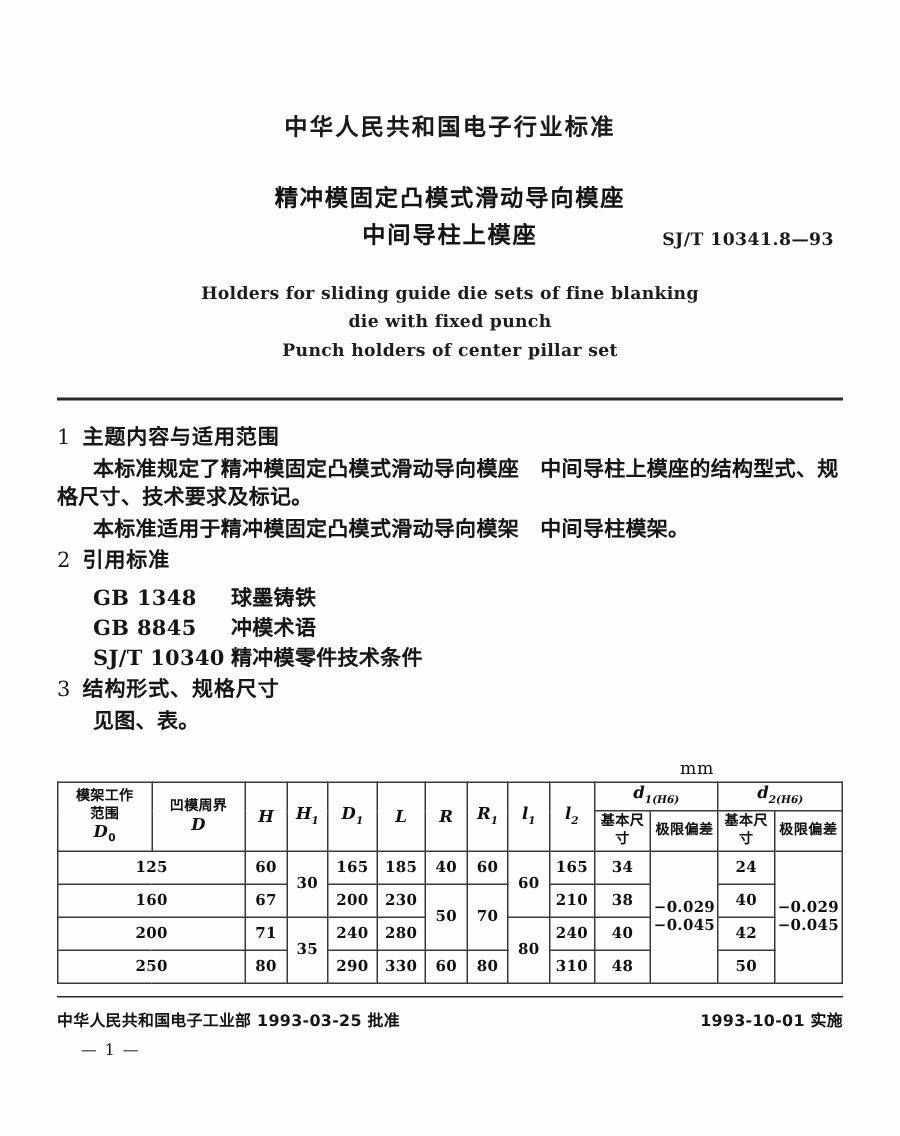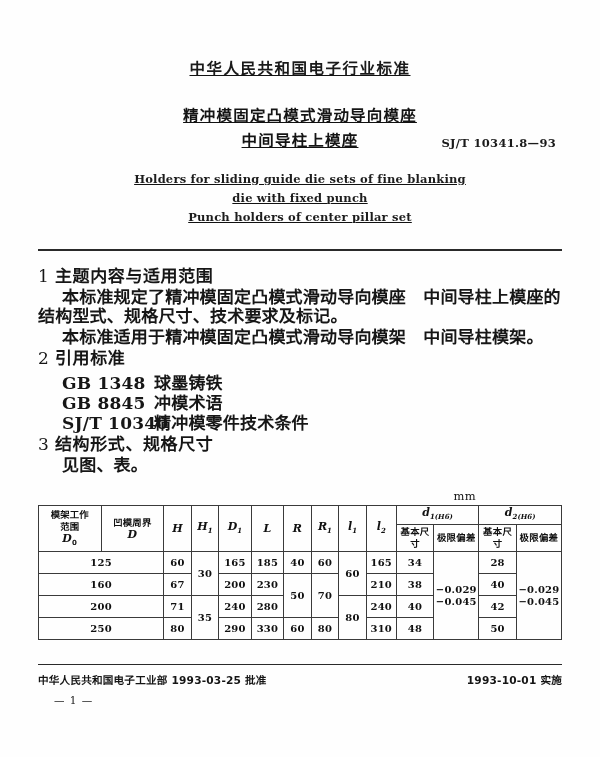--- a/index.html
+++ b/index.html
@@ -16,23 +16,22 @@
     position: relative;
     width: 600px;
     height: 757px;
     margin: 0 auto;
     background: #fefefe;
     overflow: hidden;
   }
 
   
   .doc-header {
-    padding-top: 56px;
+    padding-top: 72px;
     text-align: center;
-    text-decoration: underline;
   }
   .std-org {
     font-size: 15.5px;
     font-weight: bold;
     letter-spacing: 1.5px;
     color: #1a1a1a;
     font-family: "DejaVu Sans", "Liberation Sans", sans-serif;
   }
 
   .title-row {
@@ -83,21 +82,21 @@
     left: 38px;
     right: 38px;
     top: 664px;
     border-top: 1.6px solid #2a2a2a;
   }
 
   
   .body-wrap {
     margin: 0 38px;
     padding-top: 16px;
-    font-size: 17px;
+    font-size: 14px;
     line-height: 19px;
     color: #161616;
   }
   .clause-head {
     font-weight: bold;
     margin-top: 2px;
     margin-bottom: 2px;
     letter-spacing: 0.6px;
   }
   .clause-head:first-child { margin-top: 0; }
@@ -353,21 +352,21 @@
           <td>185</td>
           <td>40</td>
           <td>60</td>
           <td rowspan="2">60</td>
           <td>165</td>
           <td>34</td>
           <td rowspan="4" class="dev-cell">
             <span>−0.029</span><br>
             <span>−0.045</span>
           </td>
-          <td>28</td>
+          <td>24</td>
           <td rowspan="4" class="dev-cell">
             <span>−0.029</span><br>
             <span>−0.045</span>
           </td>
         </tr>
 
         <tr>
           <td colspan="2">160</td>
           <td>67</td>
           <td>200</td>

